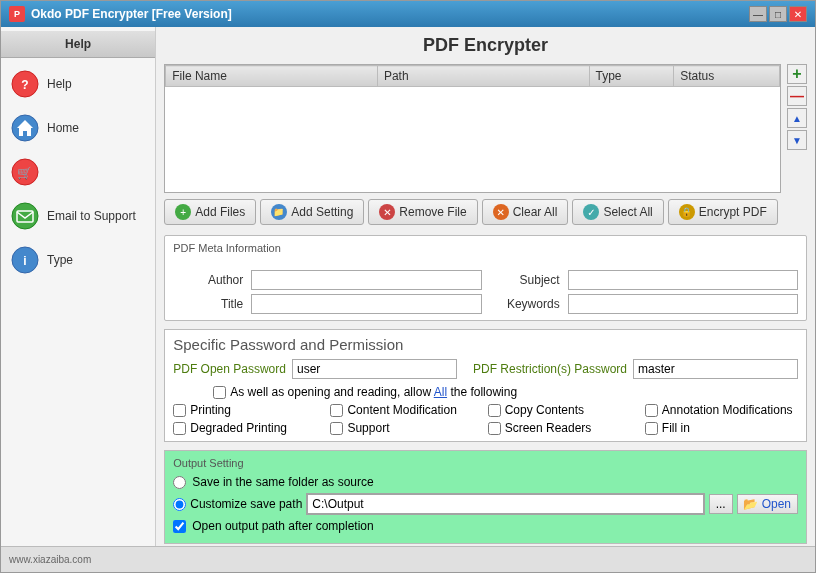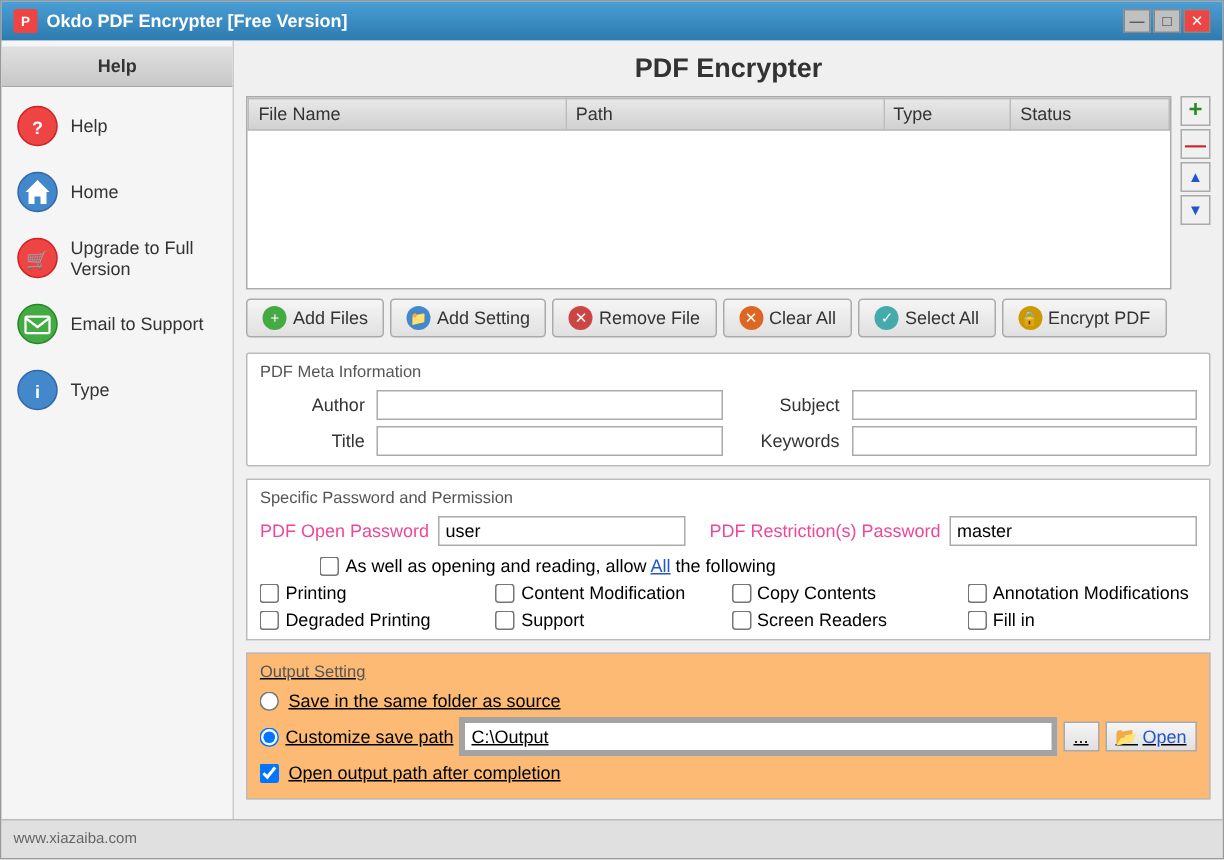--- a/index.html
+++ b/index.html
@@ -36,44 +36,44 @@
     .btn { display: flex; align-items: center; gap: 4px; padding: 4px 10px; border: 1px solid #aaa; background: linear-gradient(to bottom, #f5f5f5, #e0e0e0); cursor: pointer; border-radius: 3px; color: #333; font-size: 11px; }
     .btn-icon { width: 16px; height: 16px; border-radius: 50%; display: flex; align-items: center; justify-content: center; font-size: 10px; color: white; flex-shrink: 0; }
     .btn-icon.green { background: #44aa44; }
     .btn-icon.blue { background: #4488cc; }
     .btn-icon.red { background: #cc4444; }
     .btn-icon.orange { background: #dd6622; }
     .btn-icon.teal { background: #44aaaa; }
     .btn-icon.gold { background: #cc9900; }
 
     .section { border: 1px solid #bbb; background: white; margin: 4px 0; padding: 6px 8px; border-radius: 2px; }
-    .section-title { font-size: 11px; color: #555; margin-bottom: 6px; }
+    .section-title { font-size: 11px; color: #555; margin-bottom: 16px; }
 
     .form-grid { display: grid; grid-template-columns: 70px 1fr 70px 1fr; gap: 4px 8px; align-items: center; }
     .form-label { text-align: right; color: #333; }
     .form-input { border: 1px solid #aaa; padding: 2px 4px; background: white; width: 100%; }
 
     .password-section { border: 1px solid #bbb; background: white; margin: 4px 0; padding: 6px 8px; }
-    .password-section-title { font-size: 11px; color: #555; margin-bottom: 6px; }
+    .password-section-title { font-size: 15px; color: #555; margin-bottom: 6px; }
     .password-row { display: flex; gap: 16px; align-items: center; margin-bottom: 6px; }
     .password-field { display: flex; align-items: center; gap: 6px; flex: 1; }
-    .password-label { color: #ec4899; white-space: nowrap; }
+    .password-label { color: #4d7c0f; white-space: nowrap; }
     .password-input { border: 1px solid #aaa; padding: 2px 4px; background: white; flex: 1; }
 
     .checkboxes-row { display: flex; align-items: center; gap: 4px; margin-bottom: 4px; padding-left: 40px; }
     .link-text { color: #2255cc; text-decoration: underline; cursor: pointer; }
 
     .permissions-grid { display: grid; grid-template-columns: repeat(4, 1fr); gap: 4px; }
     .perm-item { display: flex; align-items: center; gap: 4px; }
 
-    .output-section { border: 1px solid #bbb; background: #fdba74; margin: 4px 0; padding: 6px 8px; text-decoration: underline; }
+    .output-section { border: 1px solid #bbb; background: #86efac; margin: 4px 0; padding: 6px 8px; }
     .output-section-title { font-size: 11px; color: #555; margin-bottom: 6px; }
     .radio-row { display: flex; align-items: center; gap: 6px; margin-bottom: 4px; }
     .path-row { display: flex; align-items: center; gap: 4px; margin-bottom: 4px; }
-    .path-input { border: 4px solid #a3a3a3; padding: 2px 4px; background: white; flex: 1; }
+    .path-input { border: 2px solid #a3a3a3; padding: 2px 4px; background: white; flex: 1; }
     .browse-btn { padding: 2px 6px; border: 1px solid #aaa; background: linear-gradient(to bottom, #f5f5f5, #e0e0e0); cursor: pointer; }
     .open-btn { display: flex; align-items: center; gap: 3px; padding: 2px 6px; border: 1px solid #aaa; background: linear-gradient(to bottom, #f5f5f5, #e0e0e0); cursor: pointer; color: #2255cc; }
 
     input[type="checkbox"] { width: 13px; height: 13px; }
     input[type="radio"] { width: 13px; height: 13px; }
 
     .relative-wrapper { position: relative; border-radius: 21px; }
   </style>
 </head>
 <body>
@@ -117,21 +117,20 @@
         <span>Home</span>
       </div>
 
       <div class="sidebar-item">
         <div class="sidebar-icon">
           <svg width="28" height="28" viewBox="0 0 28 28">
             <circle cx="14" cy="14" r="13" fill="#e44" stroke="#c22" stroke-width="1"></circle>
             <text x="14" y="19" text-anchor="middle" font-size="14" fill="white">🛒</text>
           </svg>
         </div>
-        <span>Upgrade to Full Version</span>
       </div>
 
       <div class="sidebar-item">
         <div class="sidebar-icon">
           <svg width="28" height="28" viewBox="0 0 28 28">
             <circle cx="14" cy="14" r="13" fill="#44aa44" stroke="#228822" stroke-width="1"></circle>
             <rect x="6" y="9" width="16" height="11" rx="1" fill="none" stroke="white" stroke-width="1.5"></rect>
             <polyline points="6,10 14,16 22,10" fill="none" stroke="white" stroke-width="1.5"></polyline>
           </svg>
         </div>

